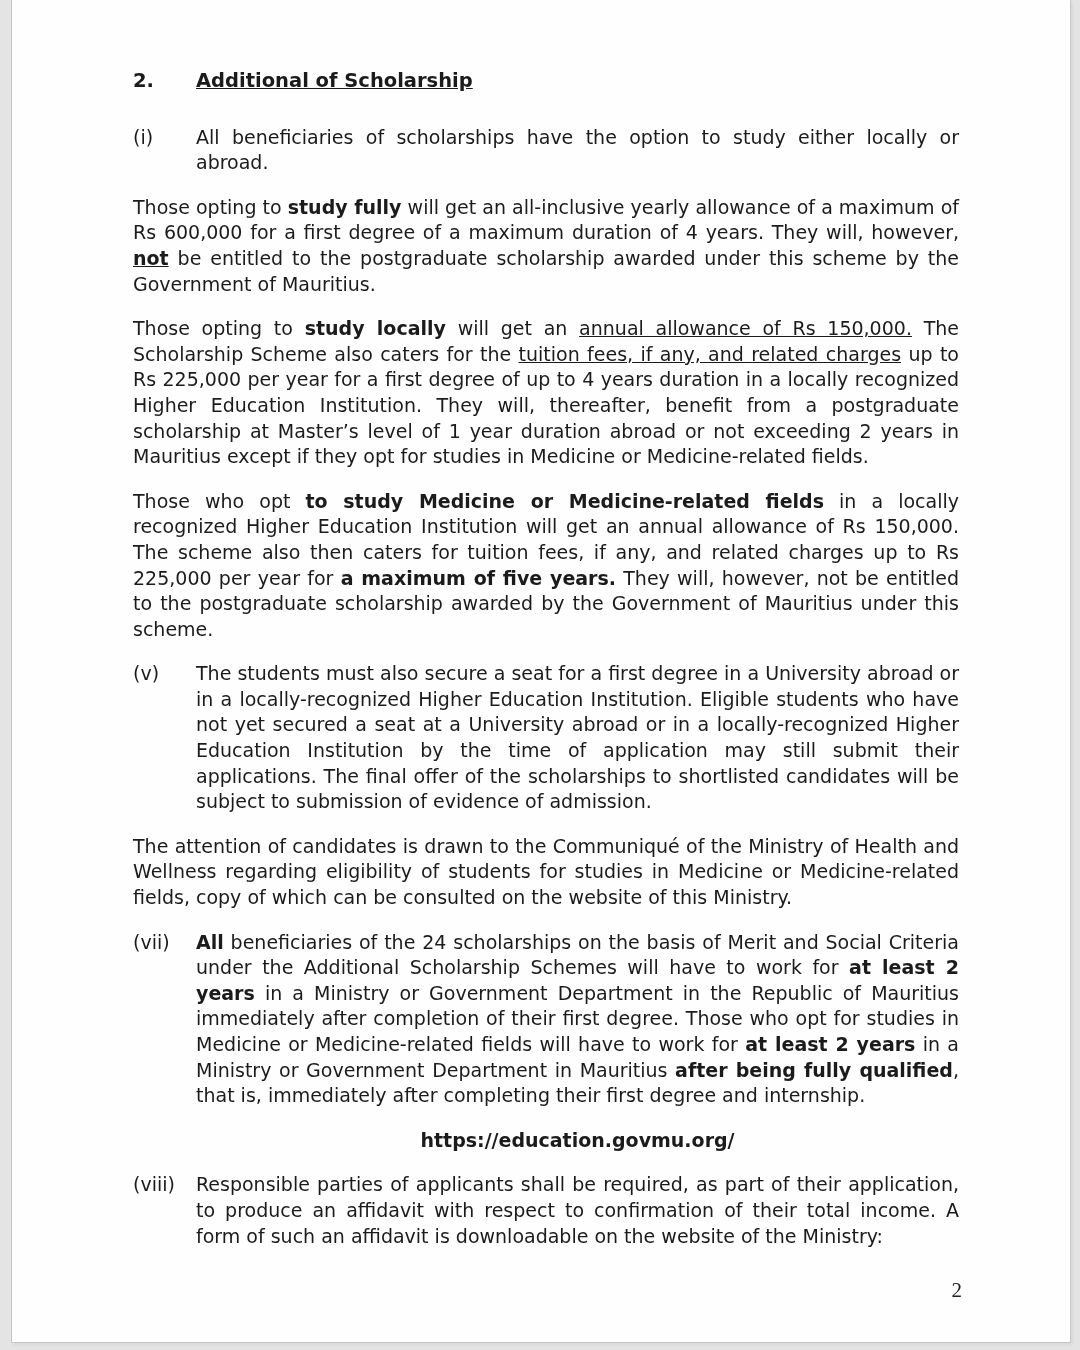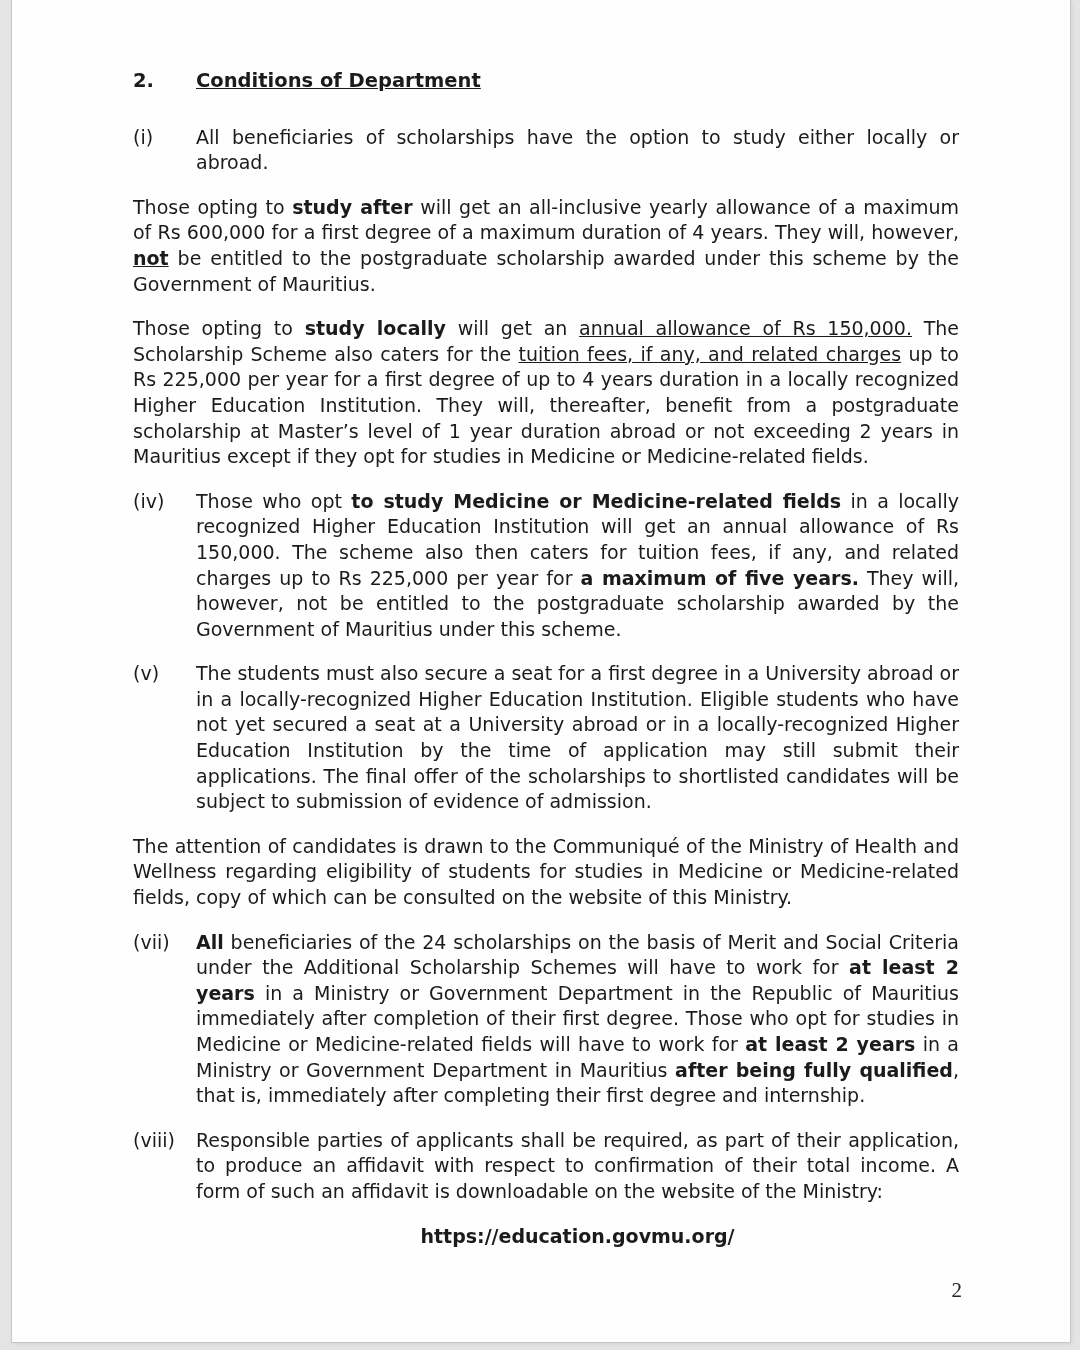--- a/index.html
+++ b/index.html
@@ -71,53 +71,52 @@
   }
 </style>
 </head>
 <body>
 
 <div class="stage">
   <div class="page">
     <div class="content">
       <div class="heading-row">
         <span class="marker">2.</span>
-        <span class="title">Conditions of Department</span>
+        <span class="title">Additional of Scholarship</span>
       </div>
       <div id="list">
           <div class="item">
             <span class="marker">(i)</span>
             <div class="text"><span>All beneficiaries of scholarships have the option to study either locally or abroad.</span></div>
           </div>
           <div class="item">
-            <div class="text"><span>Those opting to </span><span class="b">study after</span><span> will get an all-inclusive yearly allowance of a maximum of Rs 600,000 for a first degree of a maximum duration of 4 years. They will, however, </span><span class="b u">not</span><span> be entitled to the postgraduate scholarship awarded under this scheme by the Government of Mauritius.</span></div>
+            <div class="text"><span>Those opting to </span><span class="b">study fully</span><span> will get an all-inclusive yearly allowance of a maximum of Rs 600,000 for a first degree of a maximum duration of 4 years. They will, however, </span><span class="b u">not</span><span> be entitled to the postgraduate scholarship awarded under this scheme by the Government of Mauritius.</span></div>
           </div>
           <div class="item">
             <div class="text"><span>Those opting to </span><span class="b">study locally</span><span> will get an </span><span class="u">annual allowance of Rs 150,000.</span><span> The Scholarship Scheme also caters for the </span><span class="u">tuition fees, if any, and related charges</span><span> up to Rs 225,000 per year for a first degree of up to 4 years duration in a locally recognized Higher Education Institution.  They will, thereafter, benefit from a postgraduate scholarship at Master’s level of 1 year duration abroad or not exceeding 2 years in Mauritius except if they opt for studies in Medicine or Medicine-related fields.</span></div>
           </div>
           <div class="item">
-            <span class="marker">(iv)</span>
             <div class="text"><span>Those who opt </span><span class="b">to study Medicine or Medicine-related fields</span><span> in a locally recognized Higher Education Institution will get an annual allowance of Rs 150,000. The scheme also then caters for tuition fees, if any, and related charges up to Rs 225,000 per year for </span><span class="b">a maximum of five years.</span><span> They will, however, not be entitled to the postgraduate scholarship awarded by the Government of Mauritius under this scheme.</span></div>
           </div>
           <div class="item">
             <span class="marker">(v)</span>
             <div class="text"><span>The students must also secure a seat for a first degree in a University abroad or in a locally-recognized Higher Education Institution. Eligible students who have not yet secured a seat at a University abroad or in a locally-recognized Higher Education Institution by the time of application may still submit their applications. The final offer of the scholarships to shortlisted candidates will be subject to submission of evidence of admission.</span></div>
           </div>
           <div class="item">
             <div class="text"><span>The attention of candidates is drawn to the Communiqué of the Ministry of Health and Wellness regarding eligibility of students for studies in Medicine or Medicine-related fields, copy of which can be consulted on the website of this Ministry.</span></div>
           </div>
           <div class="item">
             <span class="marker">(vii)</span>
             <div class="text"><span class="b">All</span><span> beneficiaries of the 24 scholarships on the basis of Merit and Social Criteria under the Additional Scholarship Schemes will have to work for </span><span class="b">at least 2 years</span><span> in a Ministry or Government Department in the Republic of Mauritius immediately after completion of their first degree. Those who opt for studies in Medicine or Medicine-related fields will have to work for </span><span class="b">at least 2 years</span><span> in a Ministry or Government Department in Mauritius </span><span class="b">after being fully qualified</span><span>, that is, immediately after completing their first degree and internship.</span></div>
           </div>
+          <div class="item center">
+            <span class="marker"></span>
+            <div class="text"><span class="b">https://education.govmu.org/</span></div>
+          </div>
           <div class="item">
             <span class="marker">(viii)</span>
             <div class="text"><span>Responsible parties of applicants shall be required, as part of their application, to produce an affidavit with respect to confirmation of their total income.  A form of such an affidavit is downloadable on the website of the Ministry:</span></div>
-          </div>
-          <div class="item center">
-            <span class="marker"></span>
-            <div class="text"><span class="b">https://education.govmu.org/</span></div>
           </div>
         </div>
     </div>
     <div class="page-number">2</div>
   </div>
 </div>
 
 </body></html>

